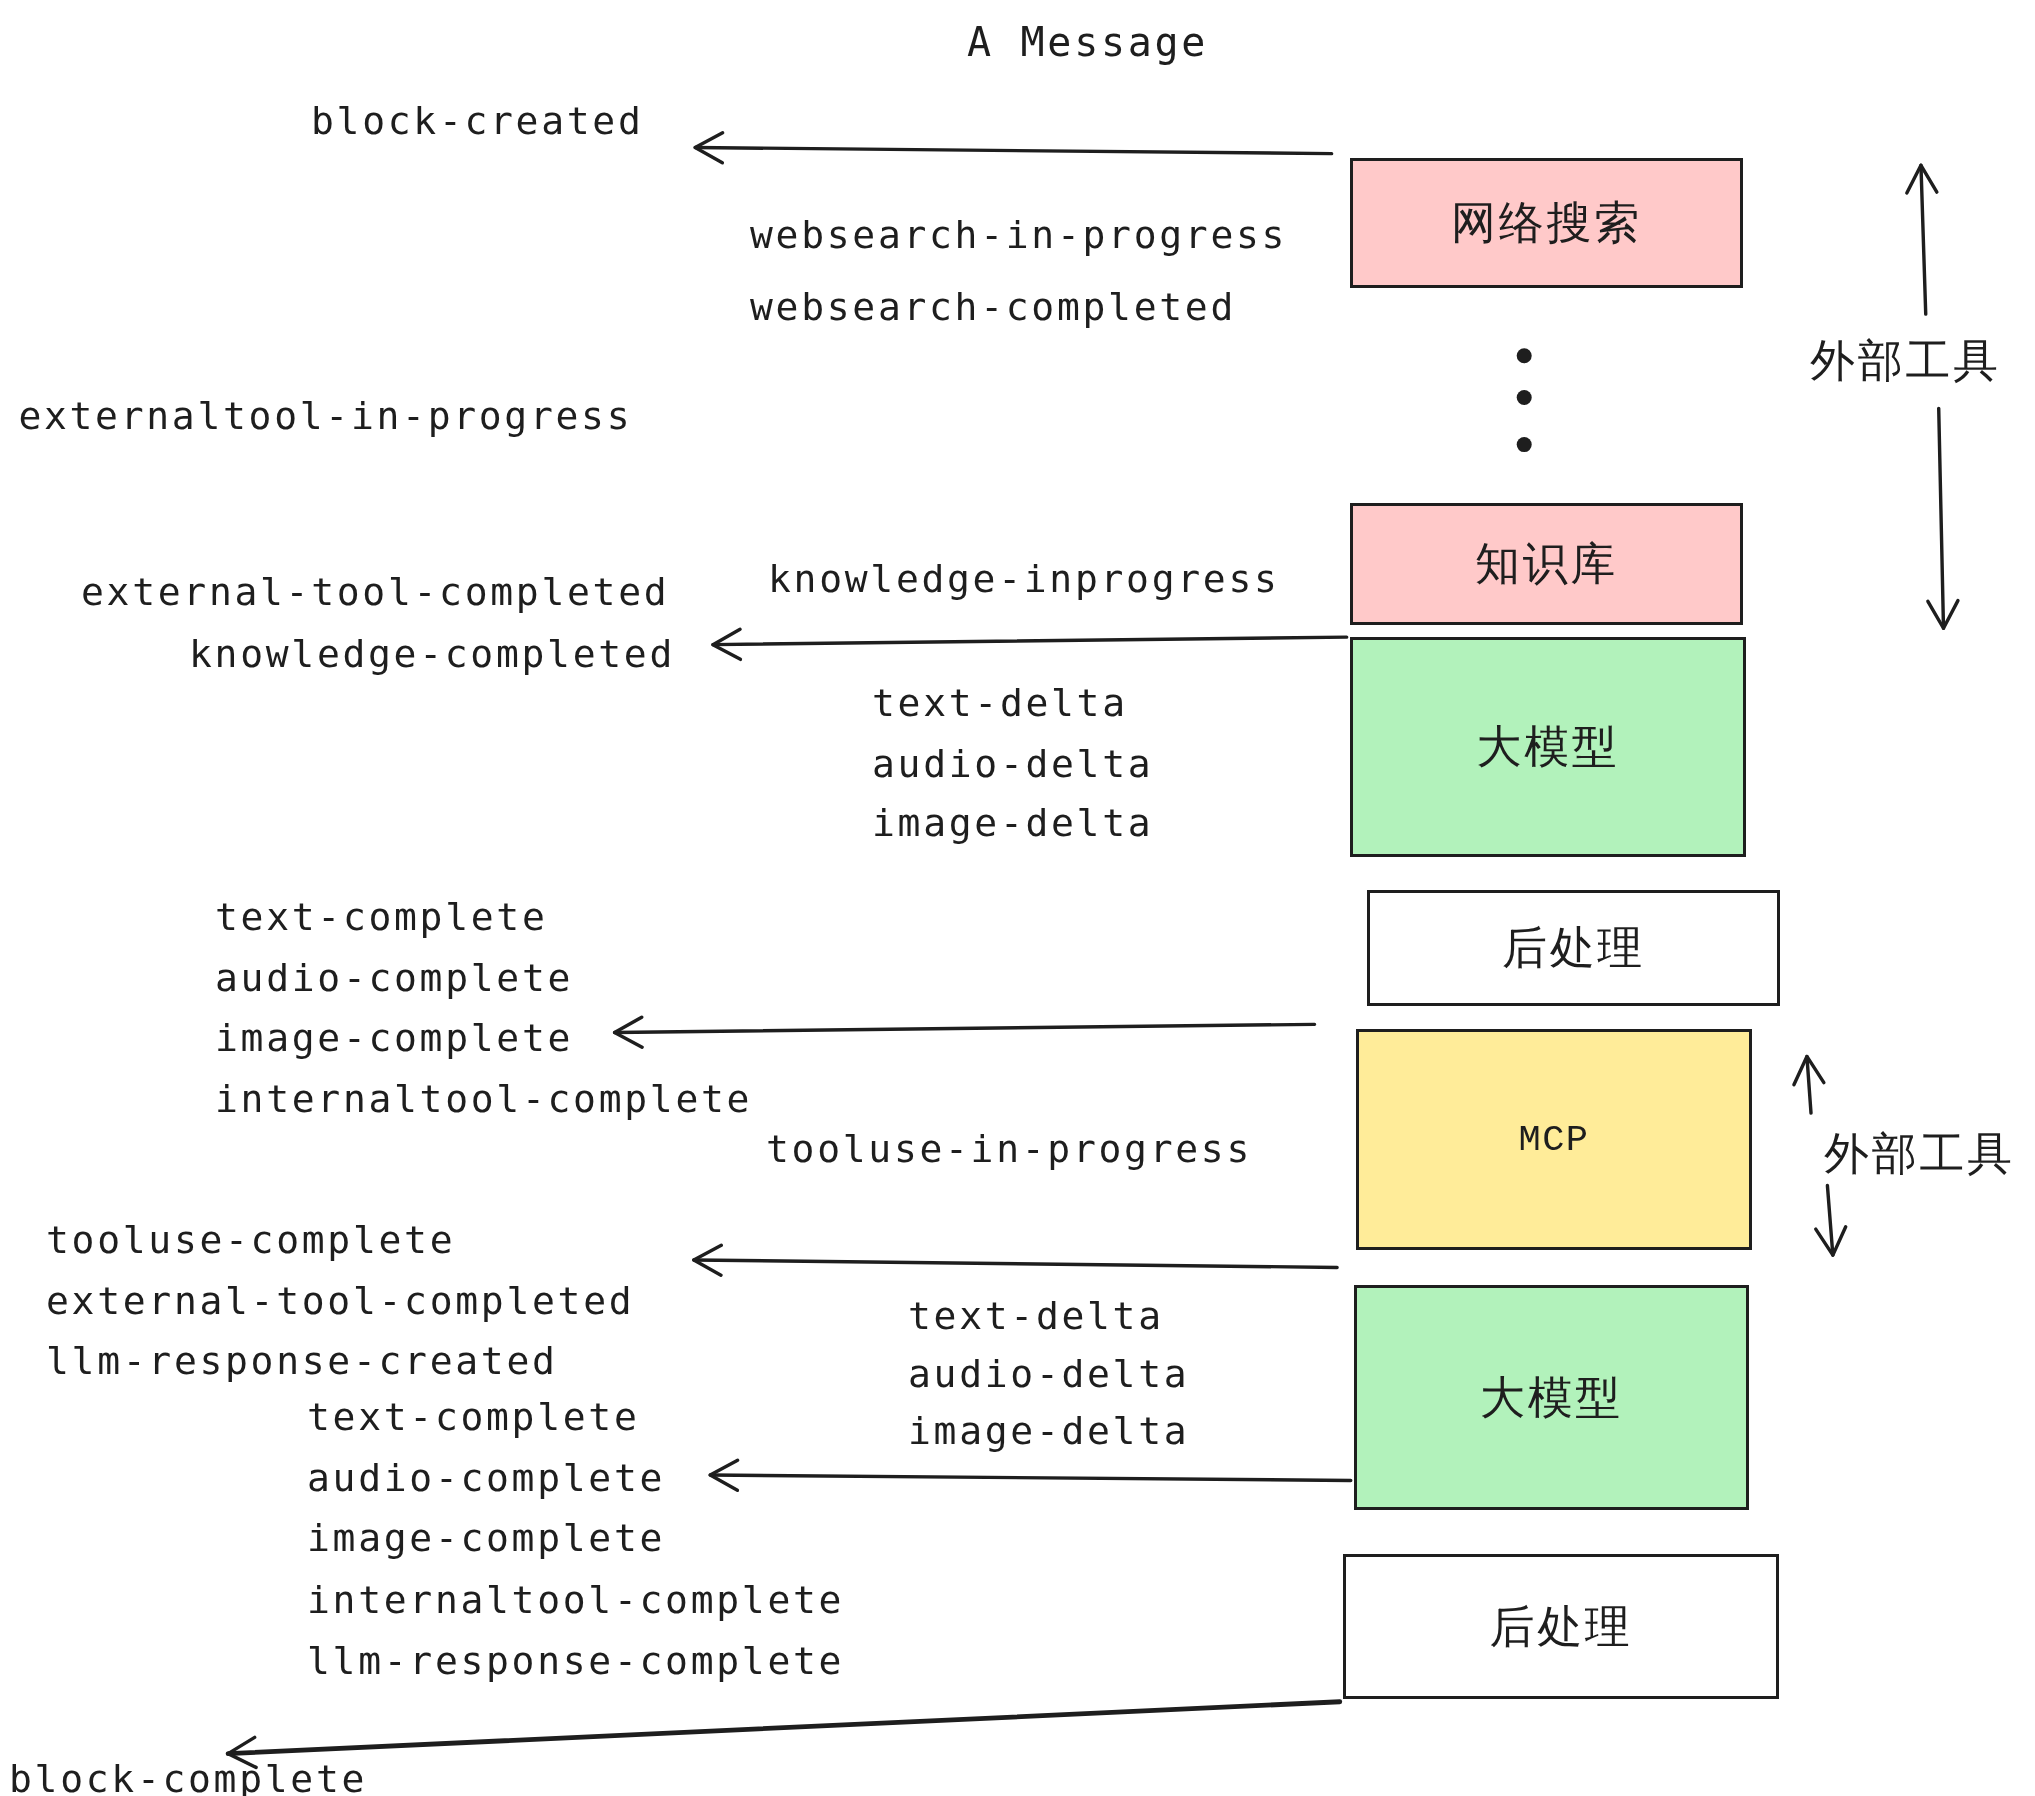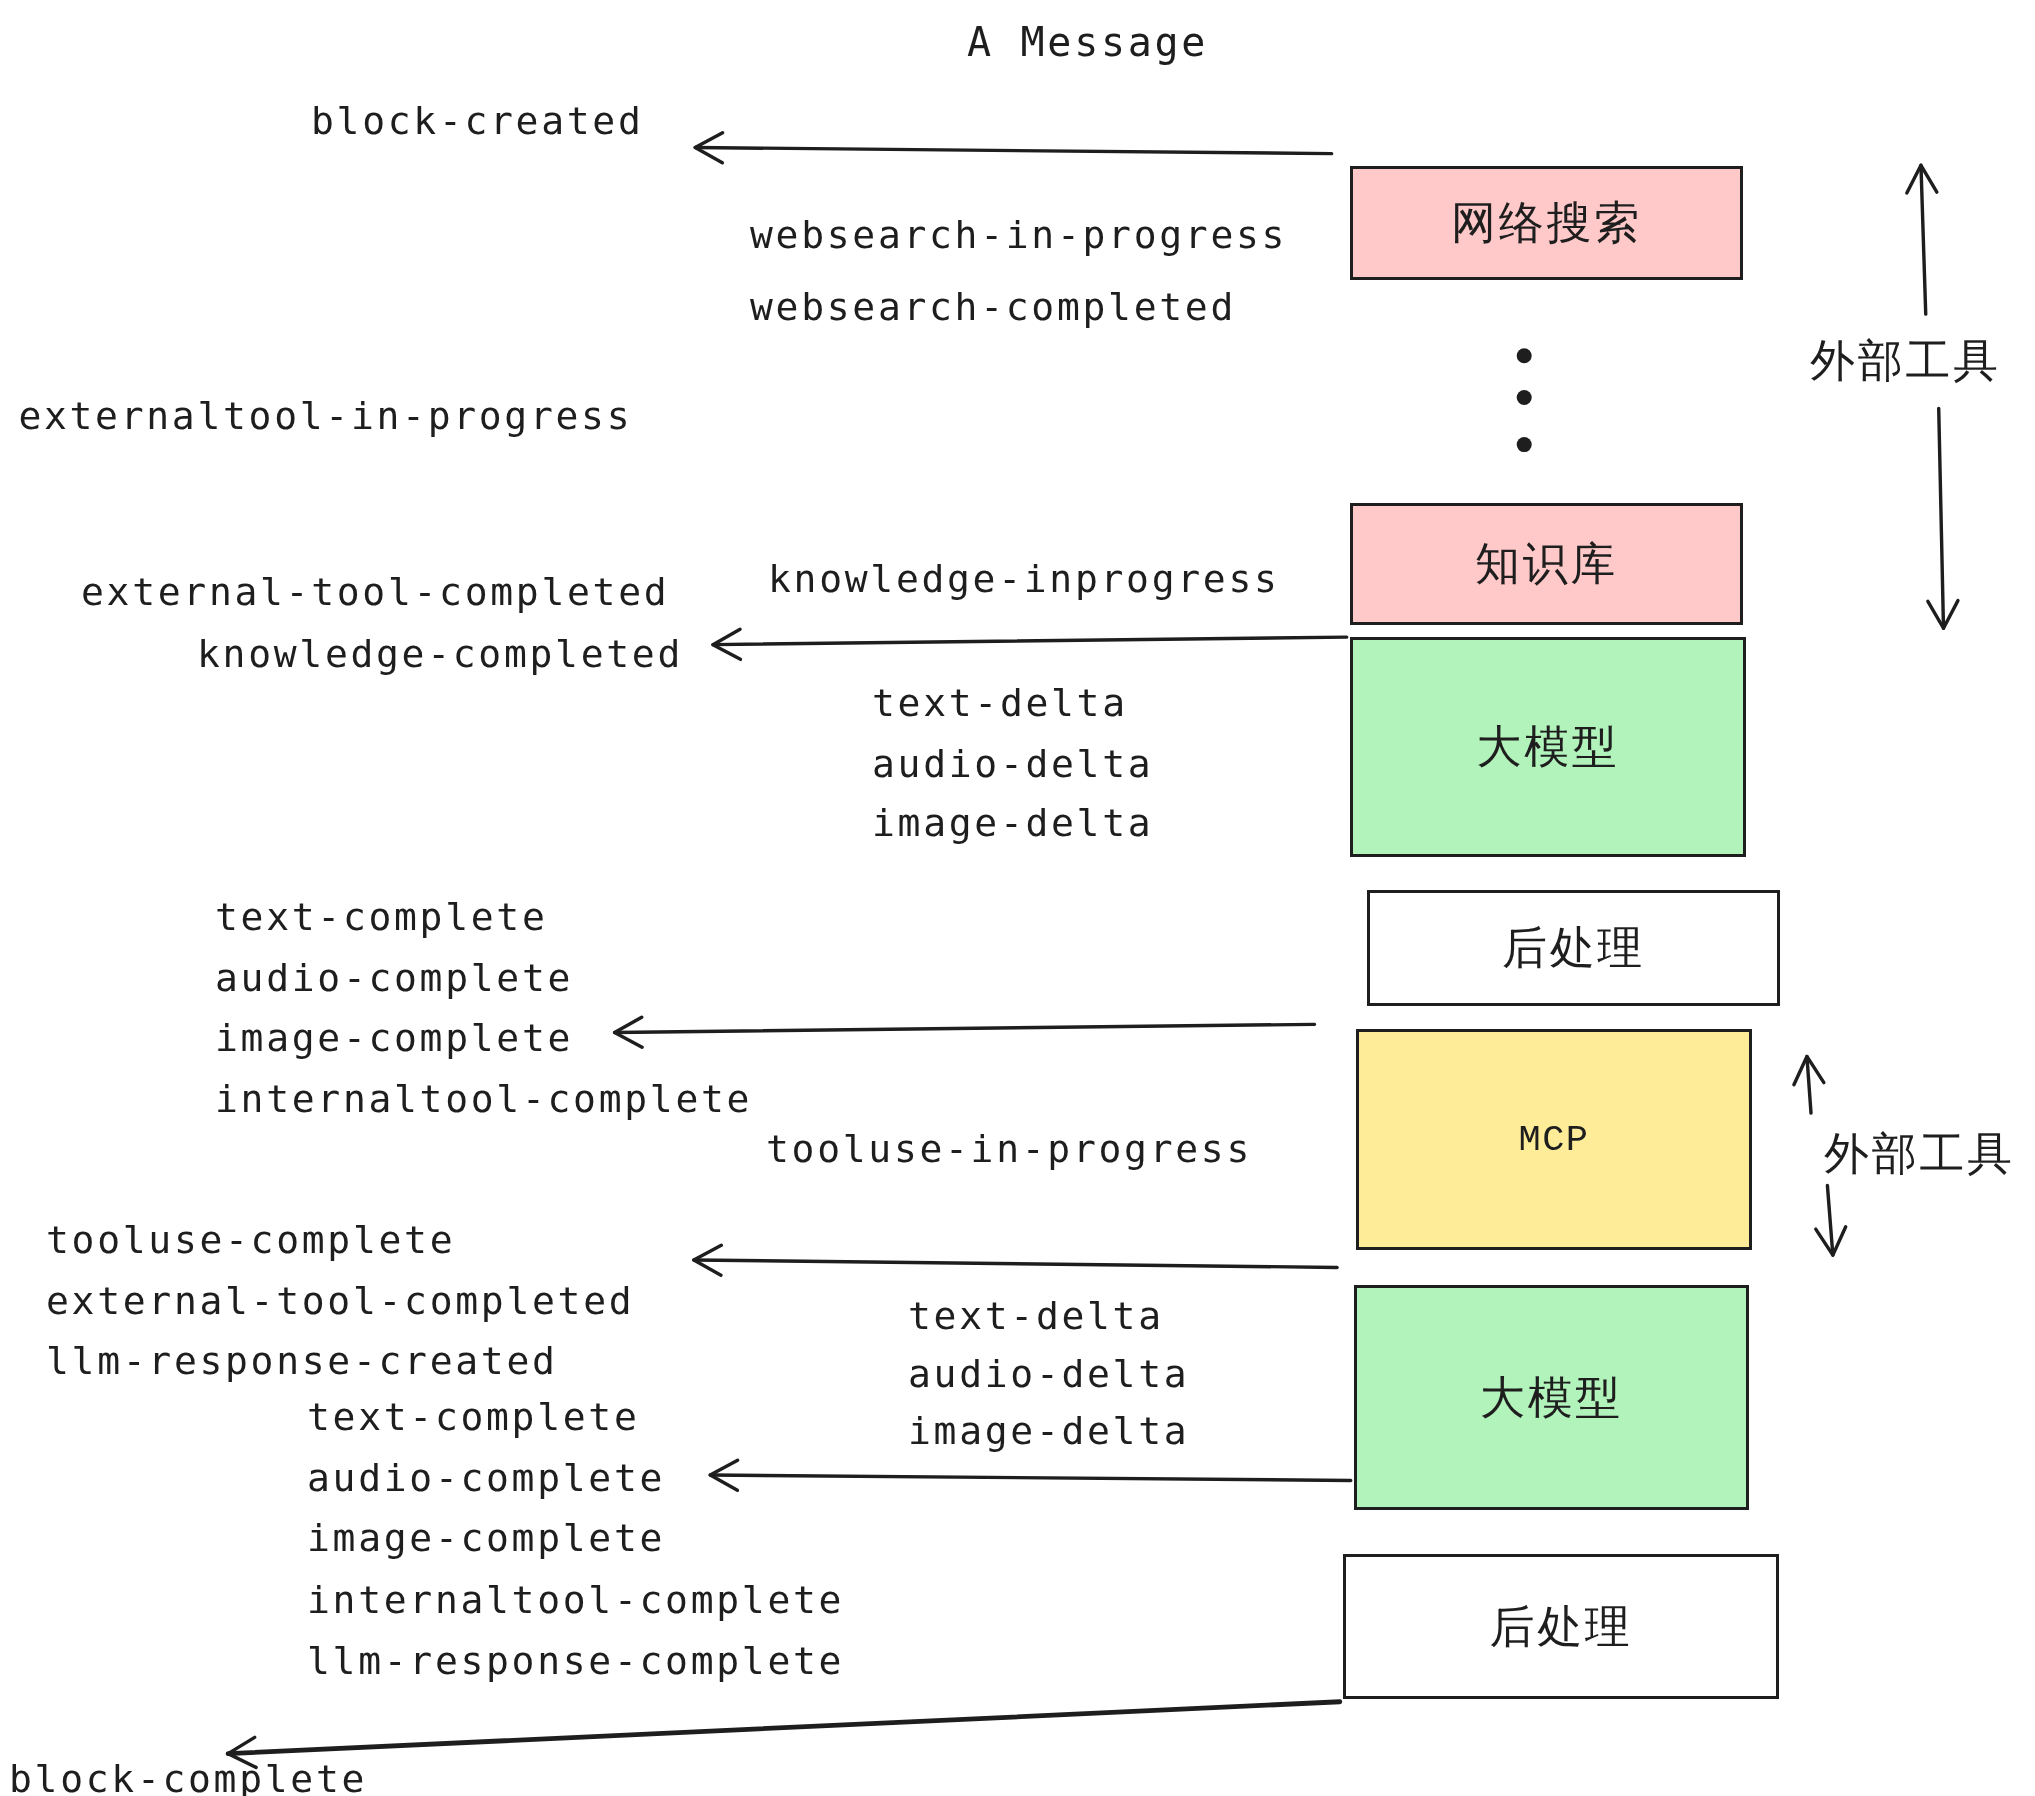--- a/index.html
+++ b/index.html
@@ -94,21 +94,21 @@
   </svg>
 
   <div class="title" style="left:967px; top:19px;">A Message</div>
 
   <div class="ev" style="left:311px;  top:101px;">block-created</div>
   <div class="ev" style="left:750px; top:215px;">websearch-in-progress</div>
   <div class="ev" style="left:750px; top:287px;">websearch-completed</div>
   <div class="ev" style="left:18.4px;   top:396px;">externaltool-in-progress</div>
   <div class="ev" style="left:768px; top:536px;margin-top:23px;">knowledge-inprogress</div>
   <div class="ev" style="left:81px;  top:572px;">external-tool-completed</div>
-  <div class="ev" style="left:189px;  top:634px;margin-left:8px;">knowledge-completed</div>
+  <div class="ev" style="left:189px;  top:634px;">knowledge-completed</div>
   <div class="ev" style="left:872px; top:683px;">text-delta</div>
   <div class="ev" style="left:872px; top:744px;">audio-delta</div>
   <div class="ev" style="left:872px; top:803px;">image-delta</div>
   <div class="ev" style="left:215px;  top:897px;">text-complete</div>
   <div class="ev" style="left:215px;  top:958px;">audio-complete</div>
   <div class="ev" style="left:215px;  top:1018px;">image-complete</div>
   <div class="ev" style="left:215px;  top:1079px;">internaltool-complete</div>
   <div class="ev" style="left:766px; top:1129px;">tooluse-in-progress</div>
 
   <div class="ev" style="left:46px;   top:1220px;">tooluse-complete</div>
@@ -117,21 +117,21 @@
   <div class="ev" style="left:908px; top:1296px;">text-delta</div>
   <div class="ev" style="left:908px; top:1354px;">audio-delta</div>
   <div class="ev" style="left:908px; top:1411px;">image-delta</div>
   <div class="ev" style="left:307px;  top:1397px;">text-complete</div>
   <div class="ev" style="left:307px;  top:1458px;">audio-complete</div>
   <div class="ev" style="left:307px;  top:1518px;">image-complete</div>
   <div class="ev" style="left:307px;  top:1580px;">internaltool-complete</div>
   <div class="ev" style="left:307px;  top:1641px;">llm-response-complete</div>
   <div class="ev" style="left:9px;   top:1727px;margin-top:32px;">block-complete</div>
 
-  <div class="box pink" style="left:1350px; top:166px;  width:393px; height:114px;">
+  <div class="box pink" style="left:1350px; top:158px;  width:393px; height:130px;">
     <span>网络搜索</span>
   </div>
   <div class="box pink" style="left:1350px; top:503px;  width:393px; height:122px;">
     <span>知识库</span>
   </div>
   <div class="box green" style="left:1350px; top:637px;  width:396px; height:220px;">
     <span>大模型</span>
   </div>
   <div class="box white" style="left:1367px; top:890px; width:413px; height:116px;">
     <span>后处理</span>

